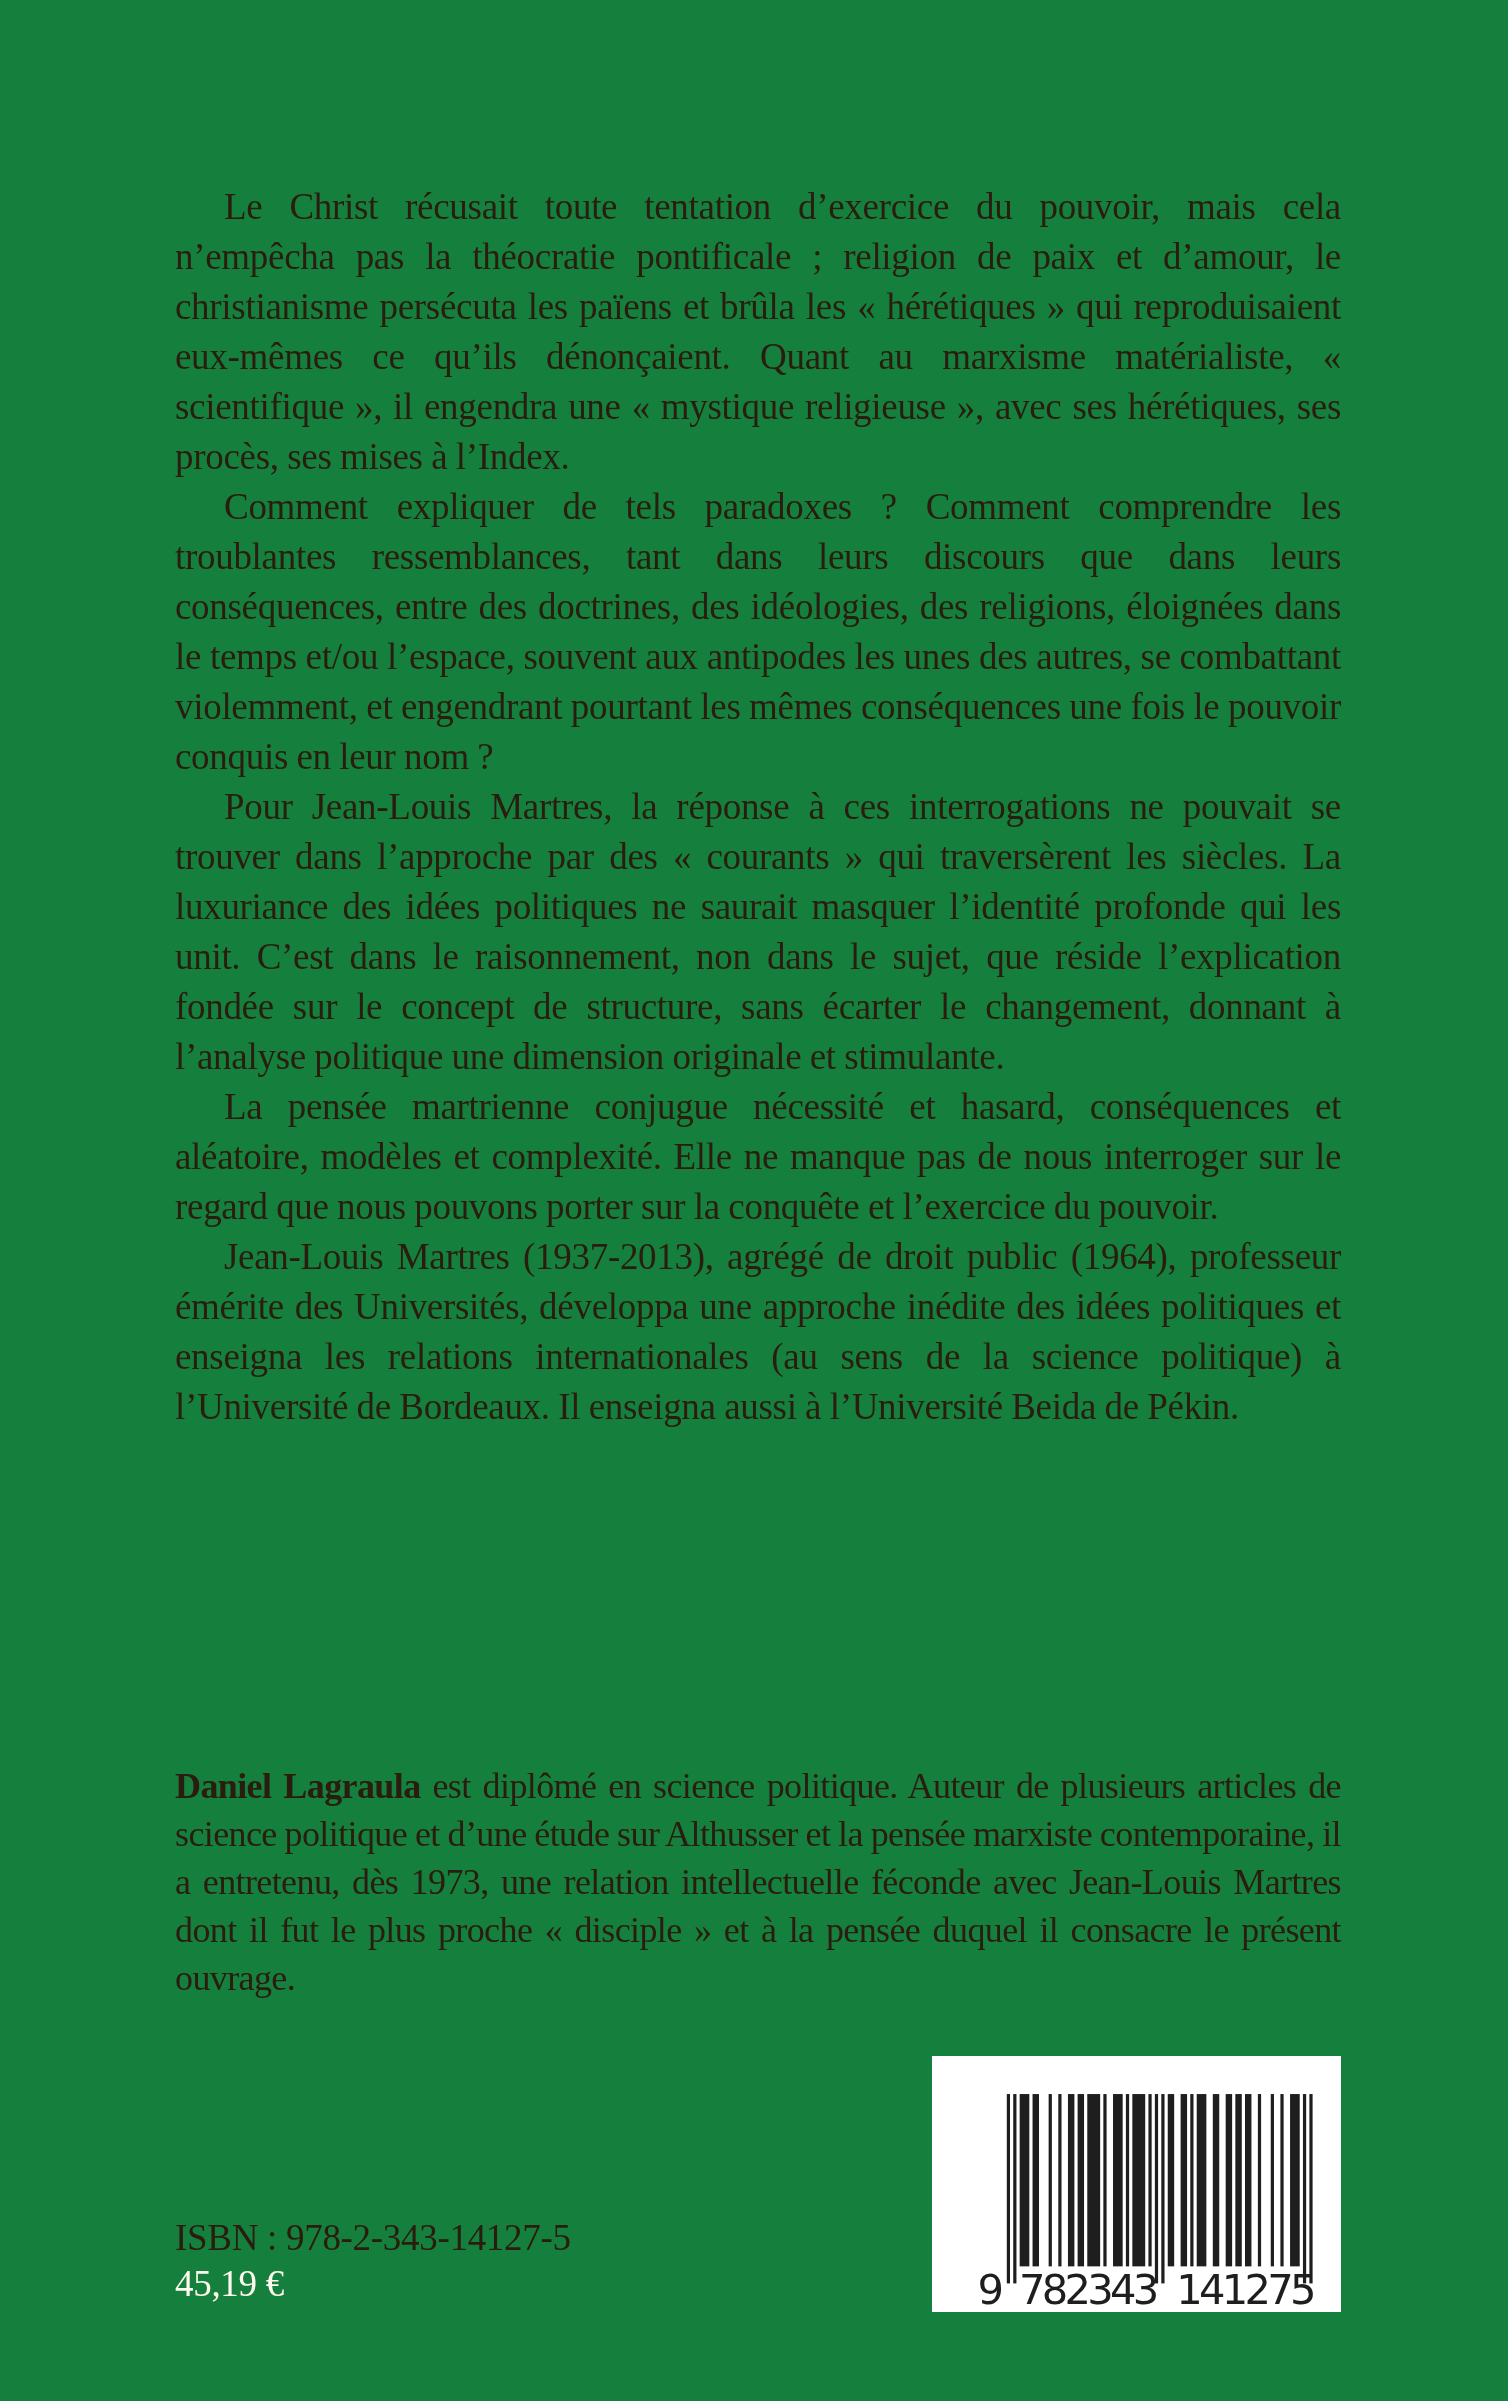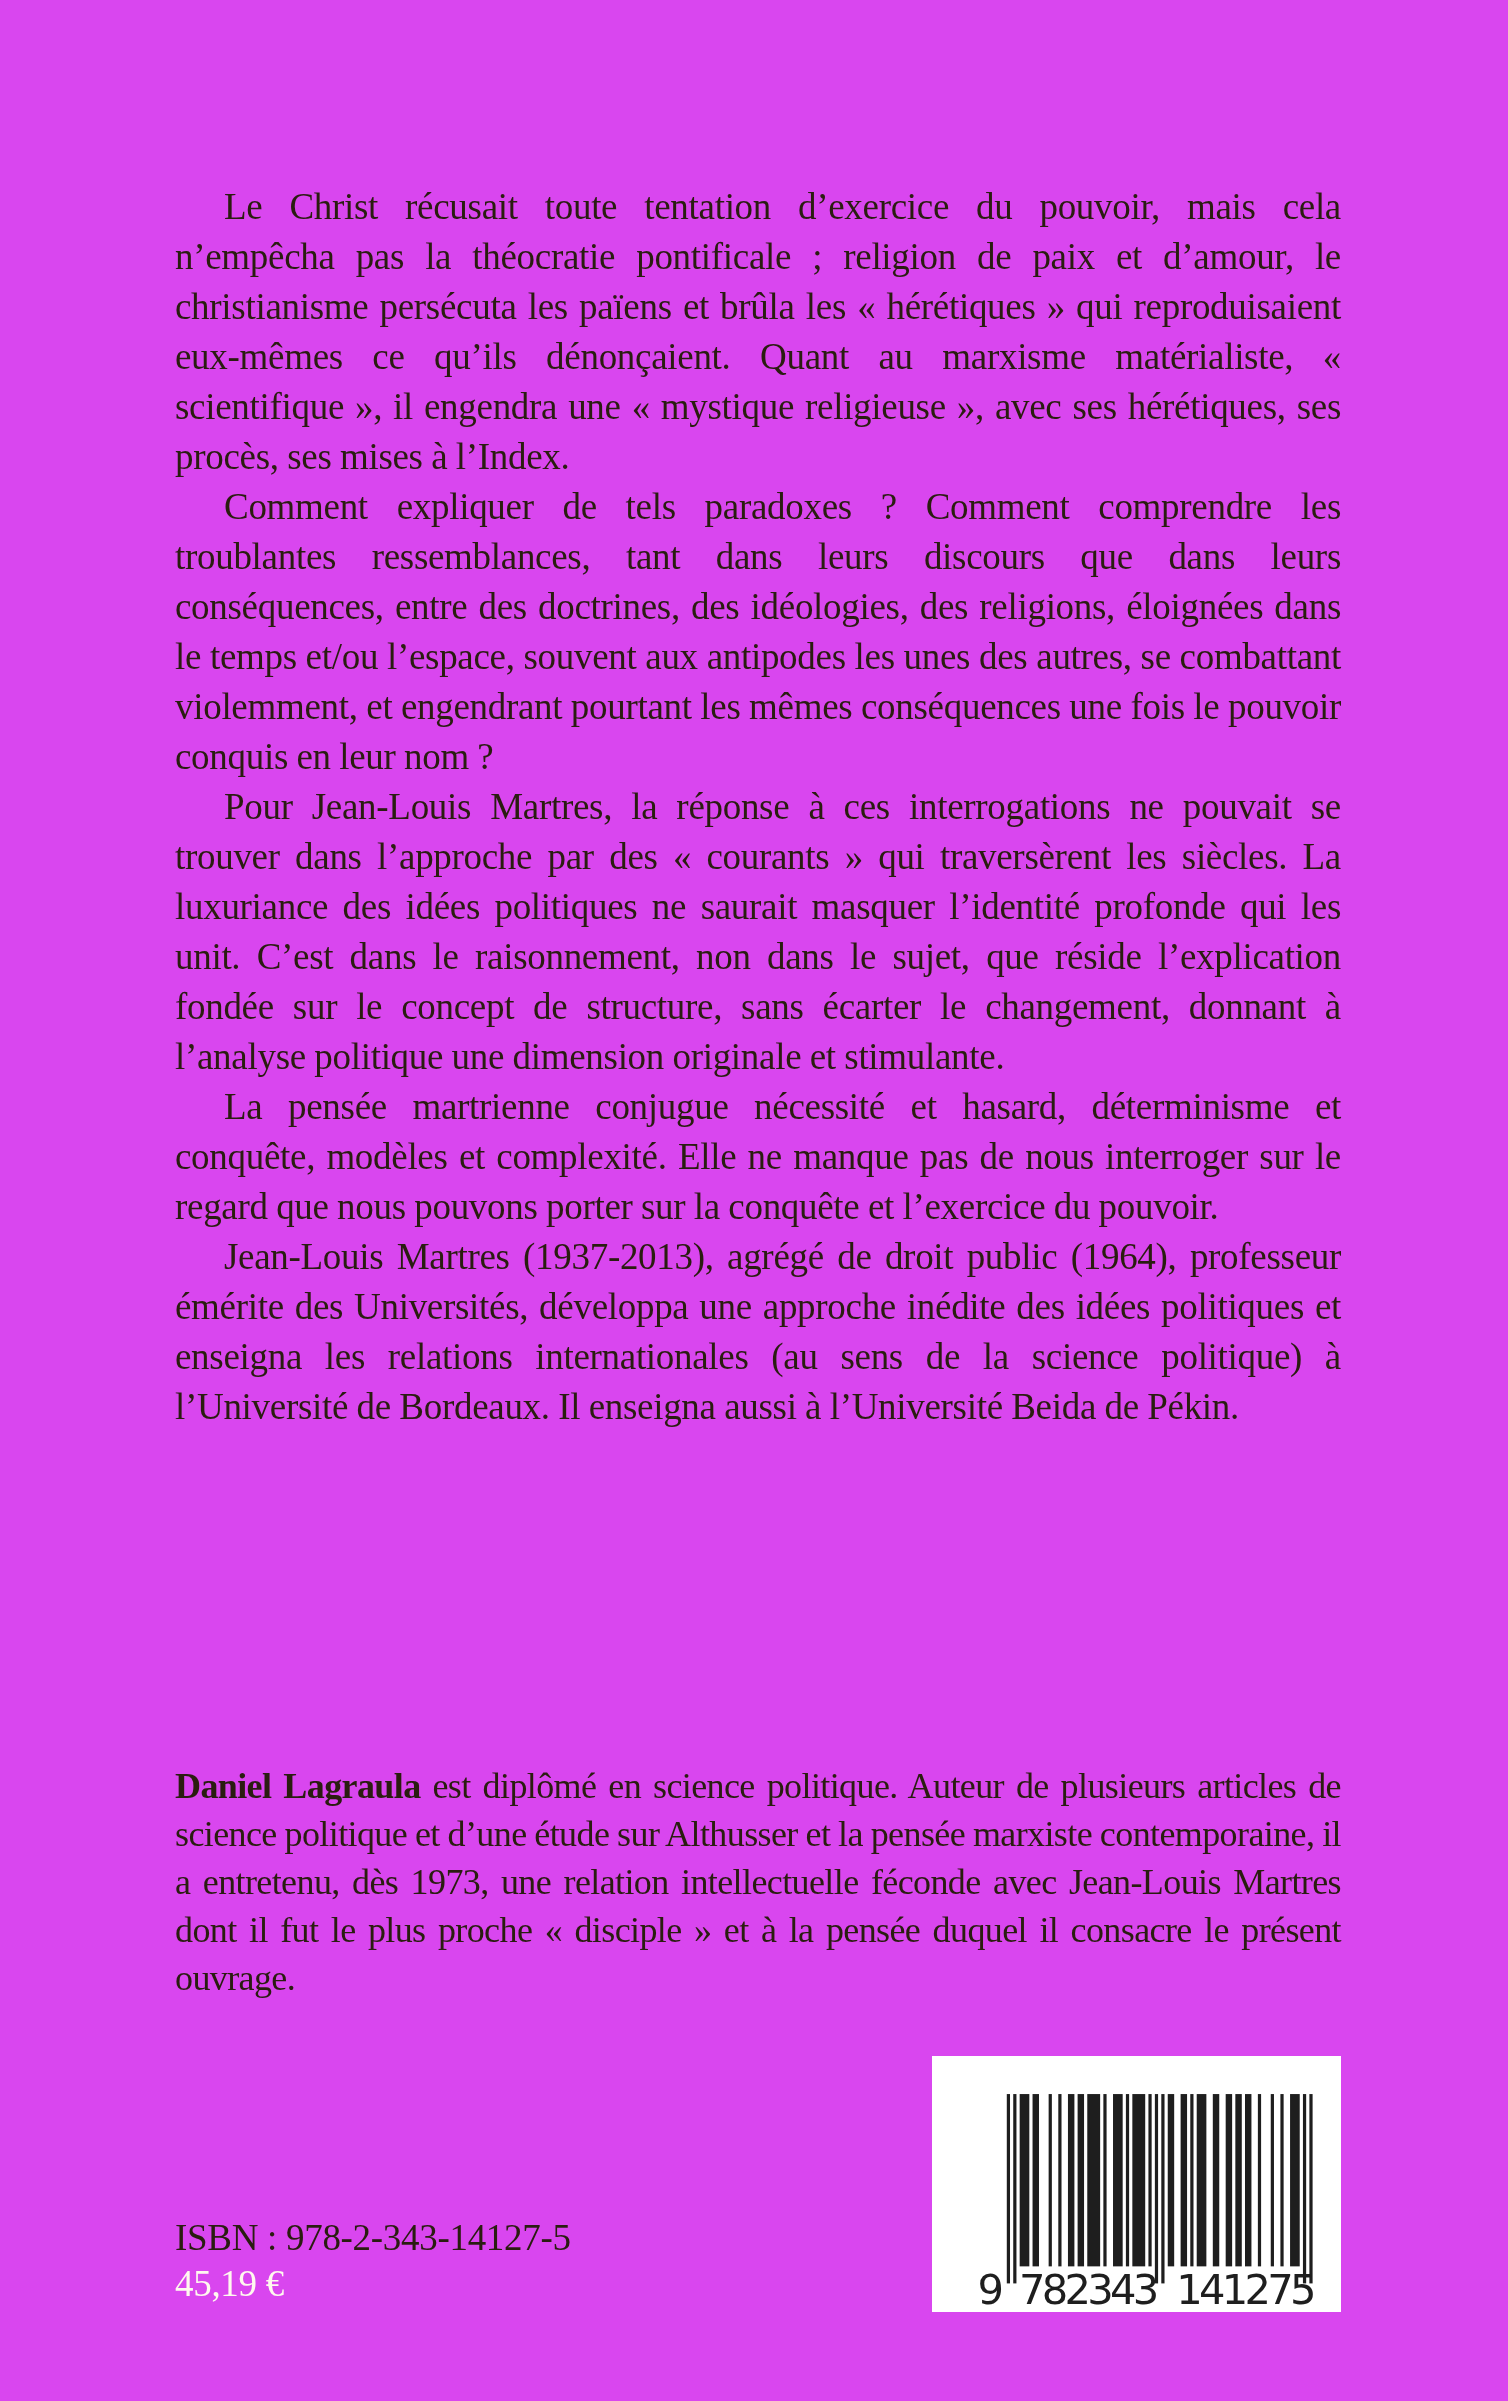--- a/index.html
+++ b/index.html
@@ -13,21 +13,21 @@
       position: relative;
       overflow: hidden;
       font-family: "Liberation Serif", "DejaVu Serif", serif;
       color: #2a1d10;
     }
     .cover {
       position: absolute;
       left: 0; top: 0;
       width: 1508px;
       height: 2402px;
-      background: #d946ef;
+      background: #15803d;
     }
     .blurb {
       position: absolute;
       left: 175px;
       top: 182px;
       width: 1166px;
       font-size: 37px;
       line-height: 50px;
       text-align: justify;
       letter-spacing: -0.3px;
@@ -94,21 +94,21 @@
   </style>
 </head>
 <body>
 
 <div class="cover">
 
   <div class="blurb">
     <p>Le Christ récusait toute tentation d’exercice du pouvoir, mais cela n’empêcha pas la théocratie pontificale ; religion de paix et d’amour, le christianisme persécuta les païens et brûla les « hérétiques » qui reproduisaient eux-mêmes ce qu’ils dénonçaient. Quant au marxisme matérialiste, « scientifique », il engendra une « mystique religieuse », avec ses hérétiques, ses procès, ses mises à l’Index.</p>
     <p>Comment expliquer de tels paradoxes ? Comment comprendre les troublantes ressemblances, tant dans leurs discours que dans leurs conséquences, entre des doctrines, des idéologies, des religions, éloignées dans le temps et/ou l’espace, souvent aux antipodes les unes des autres, se combattant violemment, et engendrant pourtant les mêmes conséquences une fois le pouvoir conquis en leur nom ?</p>
     <p>Pour Jean-Louis Martres, la réponse à ces interrogations ne pouvait se trouver dans l’approche par des « courants » qui traversèrent les siècles. La luxuriance des idées politiques ne saurait masquer l’identité profonde qui les unit. C’est dans le raisonnement, non dans le sujet, que réside l’explication fondée sur le concept de structure, sans écarter le changement, donnant à l’analyse politique une dimension originale et stimulante.</p>
-    <p>La pensée martrienne conjugue nécessité et hasard, déterminisme et conquête, modèles et complexité. Elle ne manque pas de nous interroger sur le regard que nous pouvons porter sur la conquête et l’exercice du pouvoir.</p>
+    <p>La pensée martrienne conjugue nécessité et hasard, conséquences et aléatoire, modèles et complexité. Elle ne manque pas de nous interroger sur le regard que nous pouvons porter sur la conquête et l’exercice du pouvoir.</p>
     <p>Jean-Louis Martres (1937-2013), agrégé de droit public (1964), professeur émérite des Universités, développa une approche inédite des idées politiques et enseigna les relations internationales (au sens de la science politique) à l’Université de Bordeaux. Il enseigna aussi à l’Université Beida de Pékin.</p>
   </div>
 
   <div class="bio">
     <p><span class="author-name">Daniel Lagraula</span><span> est diplômé en science politique. Auteur de plusieurs articles de science politique et d’une étude sur Althusser et la pensée marxiste contemporaine, il a entretenu, dès 1973, une relation intellectuelle féconde avec Jean-Louis Martres dont il fut le plus proche « disciple » et à la pensée duquel il consacre le présent ouvrage.</span></p>
   </div>
 
   <div class="isbn">ISBN : 978-2-343-14127-5</div>
   <div class="price">45,19 €</div>
 

